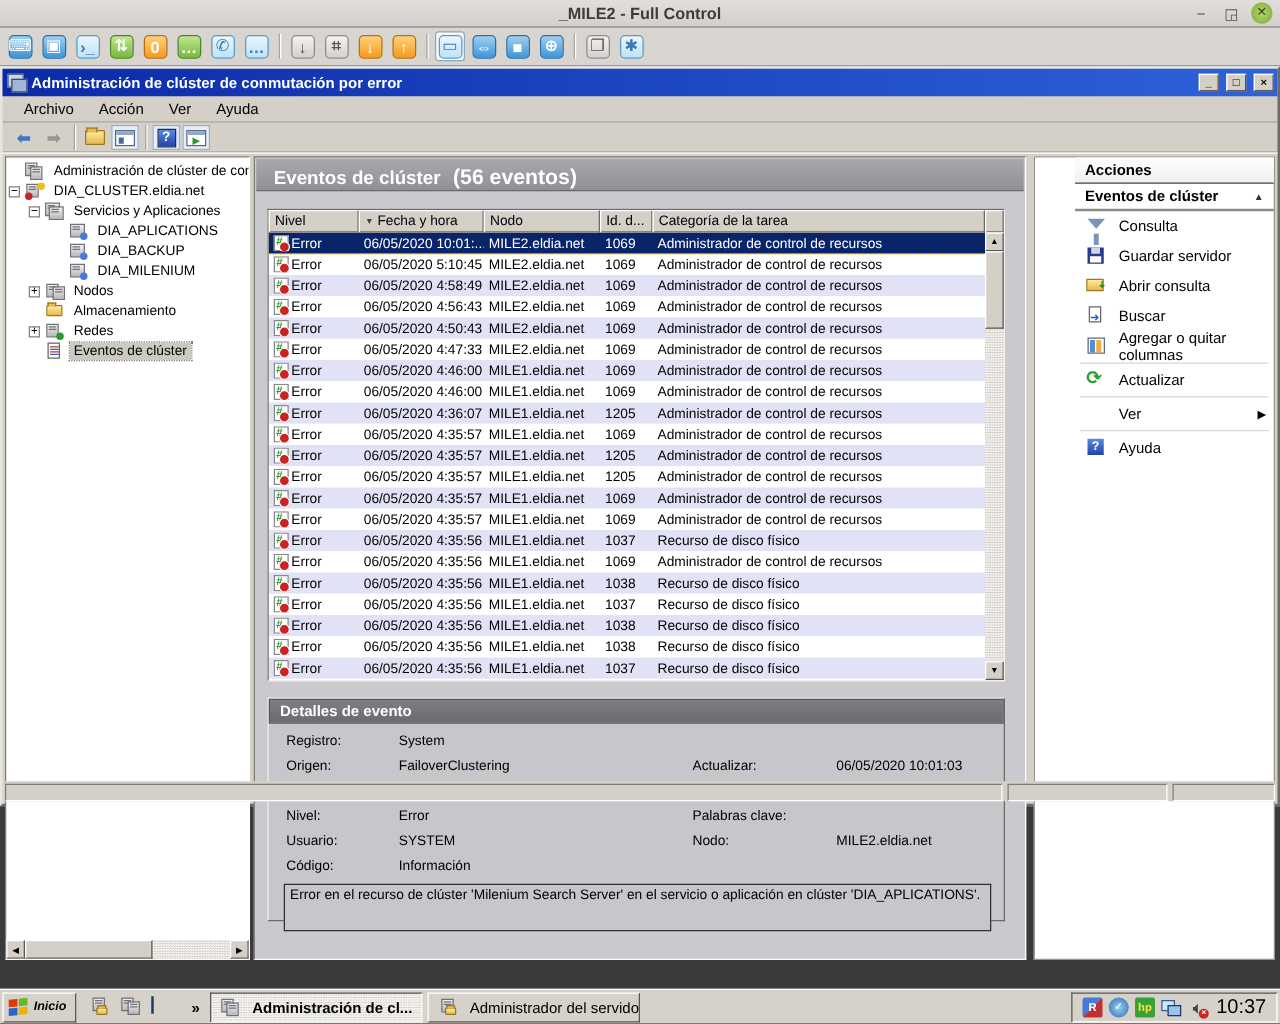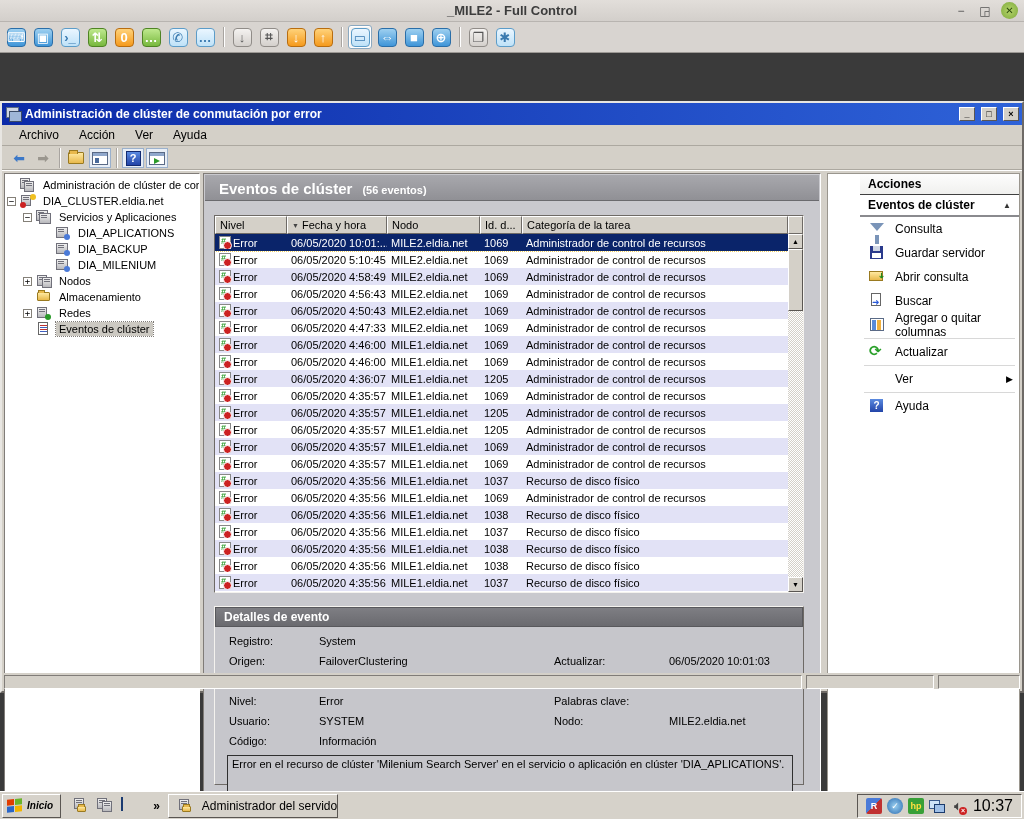--- a/index.html
+++ b/index.html
@@ -25,21 +25,21 @@
   .tile.blue { background:linear-gradient(#9ed0f0,#3f95d8); border:1px solid #2a6ea8; }
   .tile.lightblue { background:linear-gradient(#eaf6ff,#bfe2f8); border:1px solid #5c9cc8; color:#3a7ab0; }
   .tile.orange { background:linear-gradient(#ffd27a,#f59a1c); border:1px solid #b86d10; }
   .tile.green { background:linear-gradient(#bfe98e,#77b83d); border:1px solid #4f8424; }
   .tile.gray { background:linear-gradient(#f4f2f0,#d4d0cc); border:1px solid #908c88; color:#555; }
   .vti.pressed { background:#f6f4f2; border:1px solid #8aa8c0; box-shadow:inset 0 0 0 1px #fff; }
   .vsep { width:1px; height:20px; background:#a8a4a0; margin:0 3px; box-shadow:1px 0 0 #fff; }
 
   
   .mmc { position:absolute; top:53px; left:0; width:1024px; height:592px;
-    background:#d4d0c8; border:2px solid; border-color:#e8e6e2 #6e6a66 #6e6a66 #e8e6e2;margin-top:48px; }
+    background:#d4d0c8; border:2px solid; border-color:#e8e6e2 #6e6a66 #6e6a66 #e8e6e2; }
   .mmc-titlebar { height:22px; background:linear-gradient(90deg,#0b2aa8,#2e62d8);
     display:flex; align-items:center; padding:0 3px; gap:4px; }
   .mmc-title { color:#fff; font-weight:bold; font-size:12px; flex:1; white-space:nowrap; overflow:hidden; }
   .mmc-winbtn { width:16px; height:14px; background:#d4d0c8; border:1px solid; border-color:#fff #5a5652 #5a5652 #fff;
     font-size:9px; font-weight:bold; display:flex; align-items:center; justify-content:center; margin-left:2px; color:#000; }
   .app-icon { width:16px; height:14px; position:relative; }
   .app-icon::before { content:""; position:absolute; left:1px; top:0; width:11px; height:9px; background:#cfd6e4; border:1px solid #5a6a86; }
   .app-icon::after { content:""; position:absolute; left:4px; top:4px; width:11px; height:9px; background:#9fb6d8; border:1px solid #3a4a66; }
 
   .menubar { height:21px; display:flex; align-items:center; gap:2px; padding-left:8px;
@@ -84,21 +84,21 @@
   .sb-btn { width:15px; height:15px; background:#d4d0c8; border:1px solid; border-color:#fff #5a5652 #5a5652 #fff;
     font-size:7px; display:flex; align-items:center; justify-content:center; color:#000; flex:0 0 15px; }
   .sb-track { flex:1; background:repeating-conic-gradient(#fff 0 25%,#d4d0c8 0 50%) 0 0/2px 2px; position:relative; }
   .sb-thumb-h { position:absolute; left:0; top:0; height:15px; width:62%; background:#d4d0c8; border:1px solid; border-color:#fff #5a5652 #5a5652 #fff; }
 
   
   .center-pane { flex:1; background:#c9c9ce; margin:2px 2px 0 3px; border:1px solid; border-color:#807c78 #fff #fff #807c78; overflow:hidden; }
   .center-header { height:26px; margin:1px; background:linear-gradient(#a8a8ad,#909095);
     display:flex; align-items:baseline; gap:10px; padding:5px 0 0 14px; border-bottom:1px solid #6a6a6e; }
   .center-title { color:#fff; font-weight:bold; font-size:15px; }
-  .center-count { color:#fff; font-weight:bold; font-size:11px; }
+  .center-count { color:#fff; font-weight:bold; font-size:17px; }
 
   .ev-table { margin:14px 16px 0 10px; background:#fff; border:1px solid; border-color:#6e6a66 #f4f2ee #f4f2ee #6e6a66; position:relative; height:378px; display:flex; flex-direction:column; }
   .ev-head { display:flex; height:18px; background:#d4d0c8; flex:0 0 18px; }
   .ev-hc { border:1px solid; border-color:#fff #6e6a66 #6e6a66 #fff; padding:2px 4px; font-size:11px; white-space:nowrap; overflow:hidden; display:flex; align-items:center; gap:3px; }
   .sort-glyph { font-size:7px; color:#444; }
   .w-level { width:72px; } .w-dt { width:100px; } .w-node { width:93px; } .w-id { width:42px; } .w-cat { flex:1; }
   .ev-rows { flex:1; overflow:hidden; position:relative; }
   .evrow { display:flex; height:17px; align-items:center; font-size:11px; }
   .evrow:nth-of-type(odd) { background:#e2e2f6; }
   .evrow:nth-of-type(even) { background:#fff; }
@@ -767,20 +767,27 @@
           <span class="t-srv" style="left:3px;top:0;"></span>
           <span class="t-folder" style="left:6px;top:8px;width:9px;height:6px;"></span>
         </span>
       <span class="ql-ico">
           <span class="t-srv" style="left:1px;top:0;"></span>
           <span class="t-srv" style="left:6px;top:3px;"></span>
         </span>
       <span class="ql-ico"><span class="desk-ico"></span></span>
     </div>
     <span class="chevron">»</span>
+    <div class="task-btn active">
+      <span class="t-ico" style="flex:0 0 16px;">
+          <span class="t-srv" style="left:0;top:0;"></span>
+          <span class="t-srv" style="left:4px;top:3px;"></span>
+        </span>
+      <span>Administración de cl...</span>
+    </div>
     <div class="task-btn">
       <span class="t-ico" style="flex:0 0 16px;">
           <span class="t-srv" style="left:2px;top:0;"></span>
           <span class="t-folder" style="left:5px;top:7px;width:9px;height:6px;"></span>
         </span>
       <span>Administrador del servidor</span>
     </div>
     <div class="tray">
       <span class="tray-ico ti-r">R</span>
       <span class="tray-ico ti-globe">✓</span>

